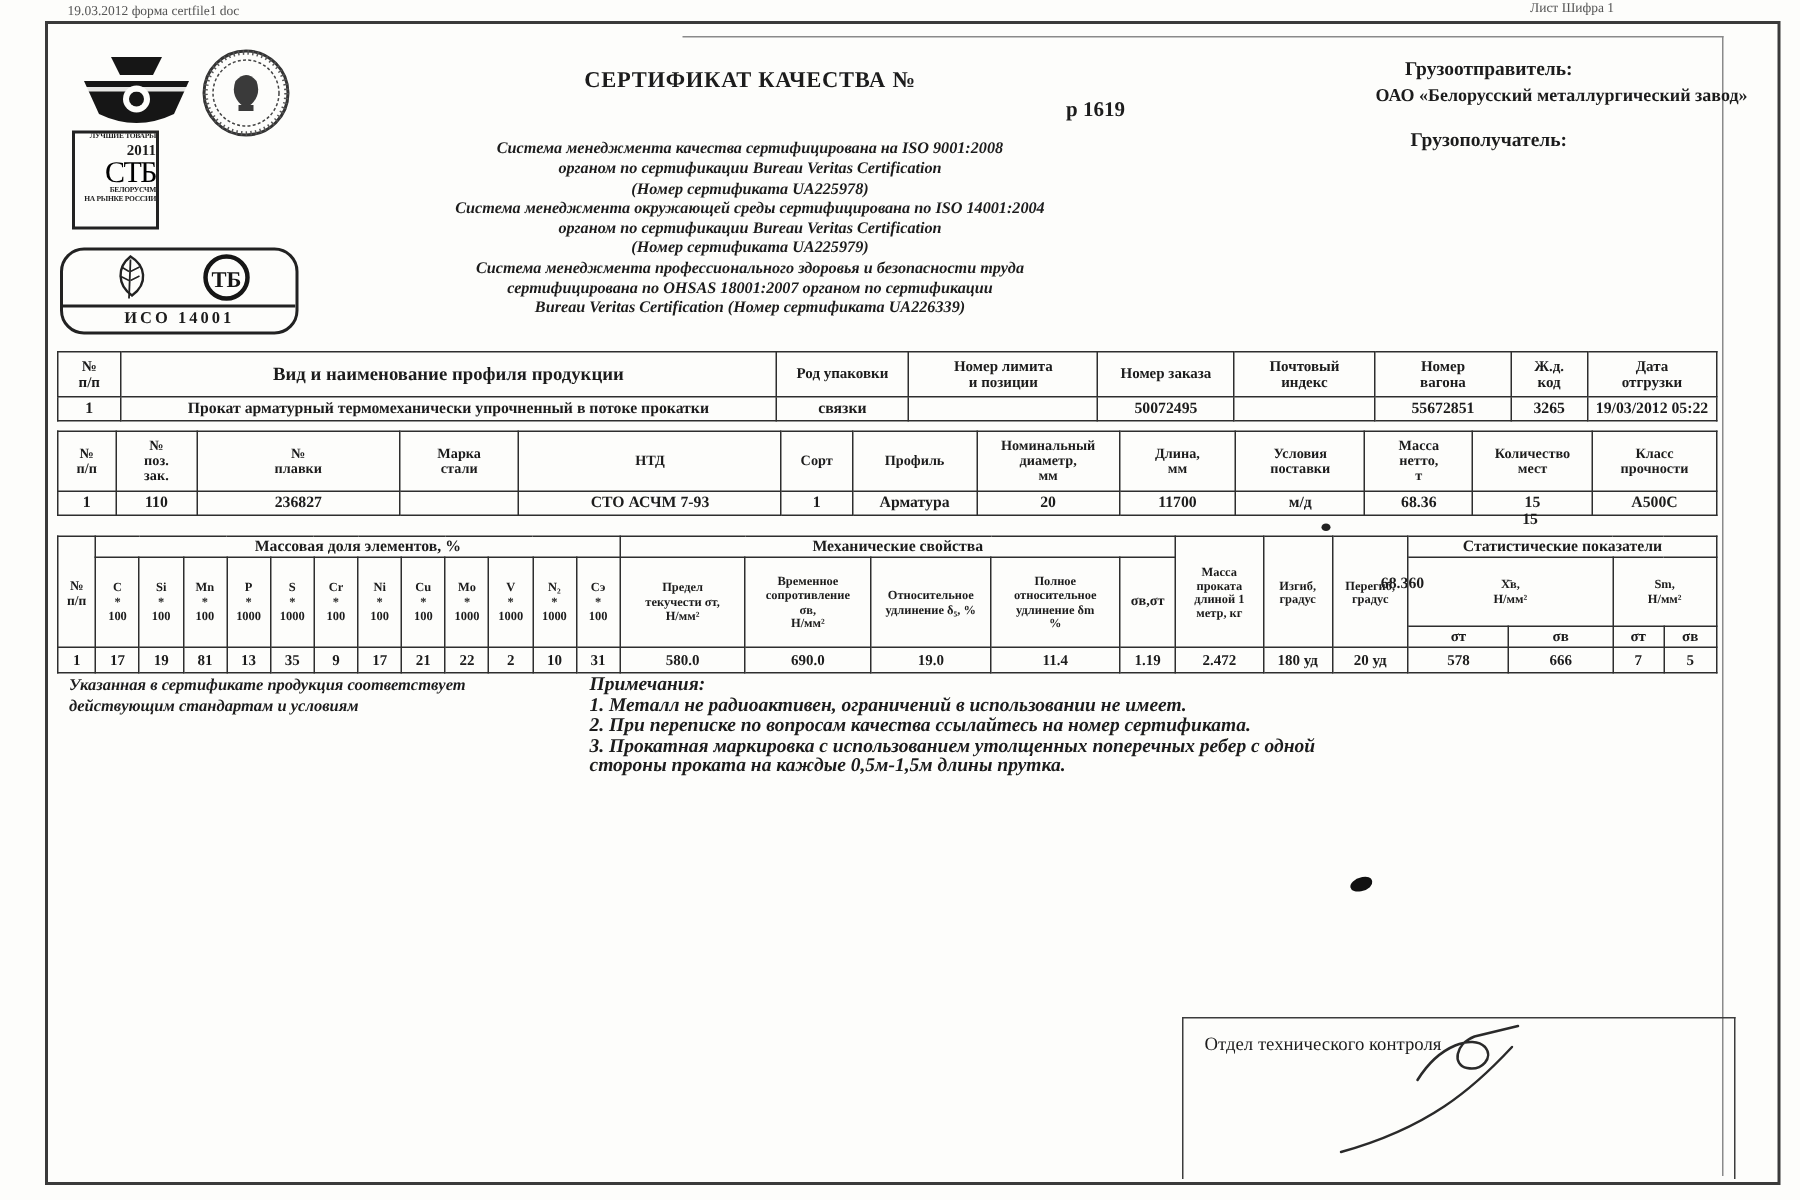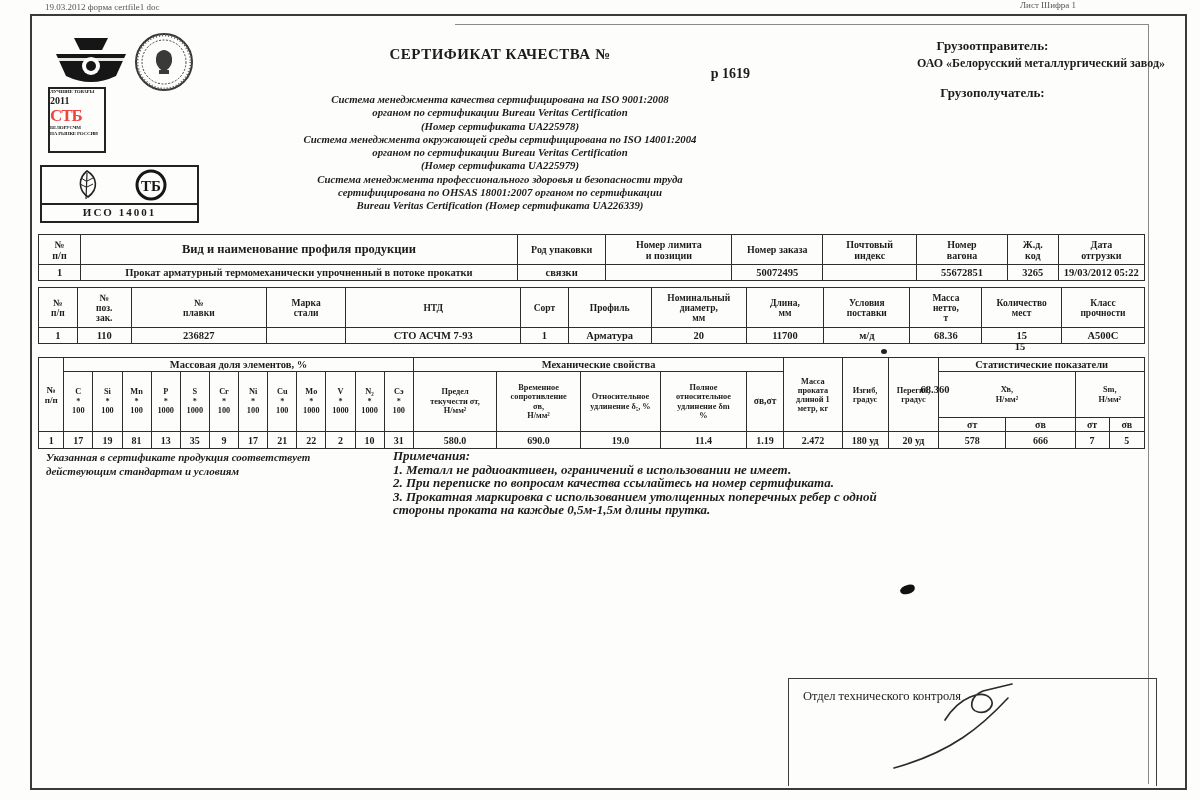--- a/index.html
+++ b/index.html
@@ -17,26 +17,26 @@
   .doc-no{position:absolute;left:250px;top:66px;width:500px;text-align:right;font-weight:700;font-size:14px;}
   .certs{position:absolute;left:225px;top:93px;width:550px;text-align:center;
          font-style:italic;font-weight:700;font-size:10.8px;line-height:13.3px;}
   .ship{position:absolute;left:820px;top:38px;width:345px;text-align:center;font-weight:700;}
   .ship .lbl{font-size:13px;}
   .ship .name{font-size:12px;margin-top:2px;text-align:right;}
   .ship .lbl2{font-size:13px;margin-top:14px;}
 
   
   .badge{position:absolute;left:48px;top:87px;width:54px;height:62px;border:2px solid #222;
-         text-align:left;overflow:hidden;}
+         text-align:right;overflow:hidden;}
   .badge .tiny{font-size:5px;font-weight:700;line-height:6px;letter-spacing:-.2px;}
   .badge .year{font-size:10px;font-weight:800;line-height:11px;}
-  .badge .stb{font-size:17px;font-weight:700;line-height:19px;letter-spacing:-1px;color:#ef4444;}
+  .badge .stb{font-size:20px;font-weight:400;line-height:19px;letter-spacing:-1px;color:#000000;}
   .isobox{position:absolute;left:40px;top:165px;width:155px;height:54px;border:2px solid #222;
-          border-radius:0;overflow:hidden;}
+          border-radius:16px;overflow:hidden;}
   .isobox .icons{height:36px;display:flex;align-items:center;justify-content:space-evenly;}
   .isobar{border-top:2px solid #222;text-align:center;font-weight:800;font-size:11px;
           letter-spacing:2px;line-height:15px;}
 
   
   table{border-collapse:collapse;table-layout:fixed;width:100%;}
   th,td{border:1px solid #2e2e2e;text-align:center;vertical-align:middle;
         white-space:pre-line;overflow:hidden;padding:0 1px;
         font-family:"Liberation Serif",serif;}
   th{font-weight:700;}

